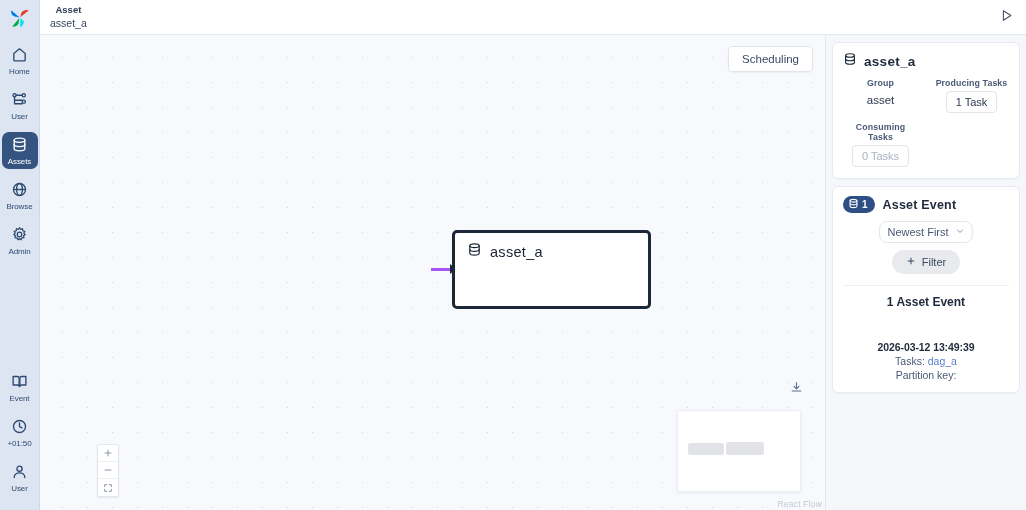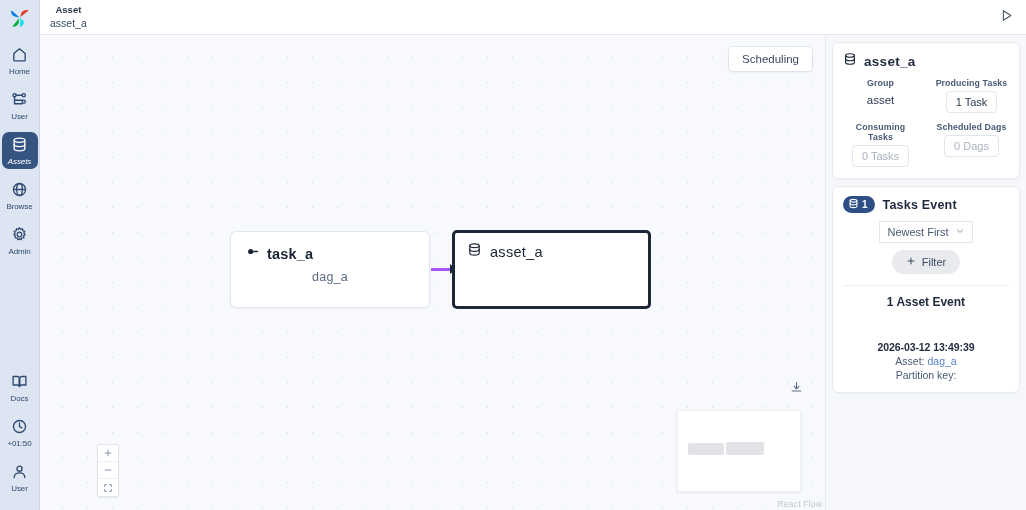--- a/index.html
+++ b/index.html
@@ -27,21 +27,21 @@
   .nav-items { margin-top: 8px; width: 100%; }
   .nav-bottom { margin-top: auto; width: 100%; padding-bottom: 6px; }
   .nav-item {
     width: 36px; margin: 0 auto 8px auto;
     display: flex; flex-direction: column; align-items: center; justify-content: flex-start;
     padding: 4px 0 3px 0;
     border-radius: 7px;
     color: #2e4a70;
     cursor: pointer;
   }
-  .nav-item.active { background: #35547f; color: #ffffff; font-style: italic; }
+  .nav-item.active { background: #35547f; color: #ffffff; }
   .nav-item .ico { display: block; height: 19px; line-height: 0; }
   .nav-item .lbl { font-size: 8px; margin-top: 2px; letter-spacing: -0.1px; white-space: nowrap; }
 
   
   .body { flex: 1 1 auto; display: flex; flex-direction: column; min-width: 0; text-align: center; }
 
   
   .topbar {
     height: 35px; background: #fff; border-bottom: 1px solid #e4e7ec;
     display: flex; align-items: center; padding: 0 8px 0 10px;
@@ -166,21 +166,21 @@
 
   .ev-head { display: flex; align-items: center; gap: 8px; margin-bottom: 8px; }
   .ev-badge {
     display: inline-flex; align-items: center; gap: 3px;
     background: #2d4f85; color: #fff; border-radius: 9px;
     padding: 2px 7px 2px 5px; font-size: 10px; font-weight: bold;
   }
   .ev-title { font-size: 12.5px; font-weight: bold; color: #1f2a3d; letter-spacing: .2px; }
   .select {
     display: inline-flex; align-items: center; gap: 6px;
-    border: 1px solid #e1e5ec; border-radius: 0; background: #fff;
+    border: 1px solid #e1e5ec; border-radius: 8px; background: #fff;
     font-size: 11px; color: #4b5a73; padding: 4px 7px; cursor: pointer;
   }
   .filter-btn {
     display: inline-flex; align-items: center; gap: 6px;
     background: #e9eaee; border-radius: 13px;
     font-size: 11px; color: #3b4a63; padding: 6px 14px;
     margin-top: 7px; cursor: pointer;
   }
   .divider { height: 1px; background: #eceff4; margin: 11px 0 9px 0; }
   .ev-count { font-size: 12px; font-weight: bold; color: #1f2a3d; margin-bottom: 7px; }
@@ -265,21 +265,21 @@
 
     <div class="nav-bottom">
 
       <div class="nav-item">
         <span class="ico">
           <svg width="17" height="17" viewBox="0 0 24 24" fill="none" stroke="currentColor" stroke-width="1.9" stroke-linejoin="round">
             <path d="M3 5 h6 a2.5 2.5 0 0 1 2.5 2.5 V19 a2 2 0 0 0-2-2 H3 Z"></path>
             <path d="M21 5 h-6 a2.5 2.5 0 0 0-2.5 2.5 V19 a2 2 0 0 1 2-2 H21 Z"></path>
           </svg>
         </span>
-        <span class="lbl">Docs</span>
+        <span class="lbl">Event</span>
       </div>
 
       <div class="nav-item">
         <span class="ico">
           <svg width="17" height="17" viewBox="0 0 24 24" fill="none" stroke="currentColor" stroke-width="1.9" stroke-linecap="round">
             <circle cx="12" cy="12" r="8.5"></circle>
               <path d="M12 7 V12 L15.5 14"></path>
           </svg>
         </span>
         <span class="lbl">+01:50</span>
@@ -316,32 +316,20 @@
     </div>
 
     <div class="main">
 
       <div class="canvas">
 
         <div class="tabs">
           <div class="tab">Scheduling</div>
         </div>
 
-        <div class="node node-task">
-          <div class="row">
-            <span>
-              <svg width="15" height="15" viewBox="0 0 24 24" fill="none" stroke="#1c2333" stroke-width="2.2" stroke-linecap="round">
-                <circle cx="9" cy="12" r="3" fill="#1c2333"></circle>
-                  <path d="M12.5 12 H20"></path>
-              </svg>
-            </span>
-            <span class="ttl">task_a</span>
-          </div>
-          <div class="sub">dag_a</div>
-        </div>
 
         <div class="edge"></div>
         <div class="edge-arrow"></div>
 
         <div class="node node-asset">
           <div class="row">
             <span>
               <svg width="15" height="15" viewBox="0 0 24 24" fill="none" stroke="#1c2333" stroke-width="1.9" stroke-linecap="round">
                 <ellipse cx="12" cy="6" rx="7.5" ry="3"></ellipse>
                 <path d="M4.5 6 V12 c0 1.7 3.4 3 7.5 3 s7.5-1.3 7.5-3 V6"></path>
@@ -413,41 +401,37 @@
               <div class="chip">1 Task</div>
             </div>
           </div>
 
           <div class="spacer-row"></div>
 
           <div class="grid2">
             <div>
               <div class="fld-lbl">Consuming Tasks</div>
               <div class="chip disabled">0 Tasks</div>
-            </div>
-            <div>
-              <div class="fld-lbl">Scheduled Dags</div>
-              <div class="chip disabled">0 Dags</div>
             </div>
           </div>
         </div>
 
         <div class="card">
           <div class="ev-head">
             <span class="ev-badge">
               <span>
                 <svg width="11" height="11" viewBox="0 0 24 24" fill="none" stroke="#ffffff" stroke-width="2.2" stroke-linecap="round">
                   <ellipse cx="12" cy="6" rx="7.5" ry="3"></ellipse>
                   <path d="M4.5 6 V12 c0 1.7 3.4 3 7.5 3 s7.5-1.3 7.5-3 V6"></path>
                   <path d="M4.5 12 V18 c0 1.7 3.4 3 7.5 3 s7.5-1.3 7.5-3 V12"></path>
                 </svg>
               </span>
               <span>1</span>
             </span>
-            <span class="ev-title">Tasks Event</span>
+            <span class="ev-title">Asset Event</span>
           </div>
 
           <div class="select">
             <span>Newest First</span>
             <span>
               <svg width="10" height="10" viewBox="0 0 24 24" fill="none" stroke="#7b879b" stroke-width="2.2" stroke-linecap="round" stroke-linejoin="round">
                   <path d="M6 9.5 L12 15.5 L18 9.5"></path>
                 </svg>
             </span>
           </div>
@@ -461,21 +445,21 @@
             <span>Filter</span>
           </div>
 
           <div class="divider"></div>
 
           <div class="ev-count">1 Asset Event</div>
 
           <div>
             <div class="ev-ts">2026-03-12 13:49:39</div>
             <div class="ev-line">
-              <span>Asset:</span>
+              <span>Tasks:</span>
               <span class="ev-link">dag_a</span>
             </div>
             <div class="ev-line">
               <span>Partition key:</span>
               <span></span>
             </div>
           </div>
         </div>
 
       </div>

